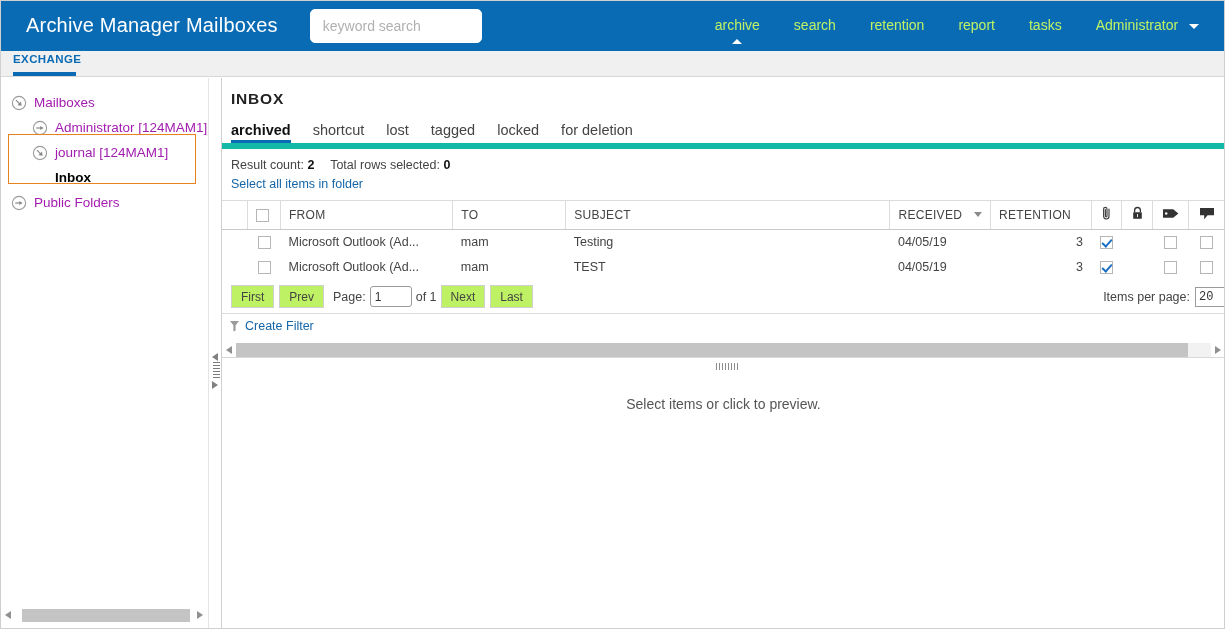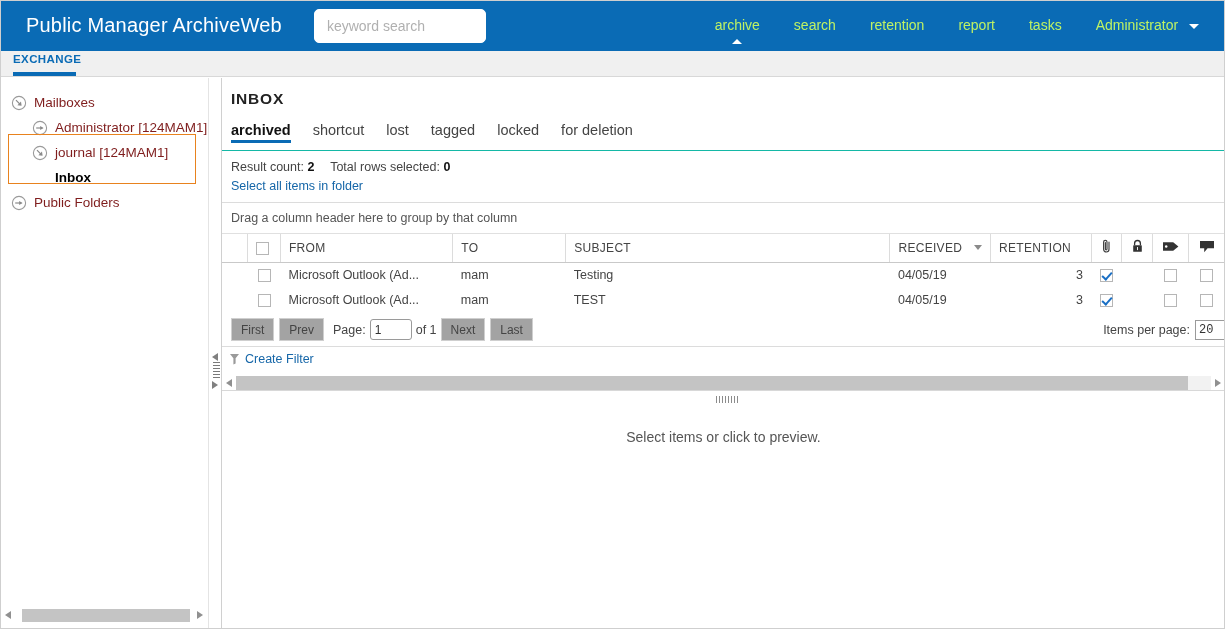--- a/index.html
+++ b/index.html
@@ -66,21 +66,21 @@
   }
 
   
   .sidebar {
     position: absolute; left: 0; top: 78px; width: 208px; height: 551px;
     background: #ffffff; overflow: hidden;
   }
   .tree { padding-top: 12px; }
   .tnode {
     display: flex; align-items: center; height: 25px;
-    font-size: 13.5px; color: #7f1d1d; white-space: nowrap; cursor: pointer;
+    font-size: 13.5px; color: #a21caf; white-space: nowrap; cursor: pointer;
   }
   .tnode.lvl0 { padding-left: 11px; }
   .tnode.lvl1 { padding-left: 32px; }
   .tnode.lvl2 { padding-left: 55px; }
   .tnode.bold { font-weight: bold; color: #000; }
   .tico { width: 16px; height: 16px; margin-right: 7px; flex: none; }
   .tlabel { line-height: 1; }
   .sel-box {
     position: absolute; left: 8px; top: 56px; width: 188px; height: 50px;
     border: 1px solid #e8821e; pointer-events: none;
@@ -137,21 +137,21 @@
     font-size: 14.5px; color: #444; margin-right: 22px; cursor: pointer;
     padding-bottom: 5px; position: relative; white-space: nowrap;
   }
   .ctab.active { font-weight: bold; color: #111; }
   .ctab.active::after {
     content: ""; position: absolute; left: 0; right: 0; bottom: 0;
     height: 3px; background: #0a6bb5;
   }
 
   .count-bar {
-    margin-top: 7px; border-top: 1px solid #14b8a6;
+    margin-top: 0; border-top: 6px solid #14b8a6;
     padding: 9px 0 8px 9px;
   }
   .count-line { font-size: 12.5px; color: #444; }
   .count-line b { color: #111; font-weight: bold; }
   .count-line .sep { display: inline-block; width: 9px; }
   .select-all {
     display: inline-block; margin-top: 5px;
     font-size: 12.5px; color: #1566a8; cursor: pointer;
   }
 
@@ -194,21 +194,21 @@
     border-width: 0 2px 2px 0; transform: rotate(42deg);
   }
 
   
   .pager {
     display: flex; align-items: center; height: 31px;
     padding-left: 9px; margin-top: 2px;
   }
   .pbtn {
     height: 23px; min-width: 38px; padding: 0 9px;
-    border: 1px solid #cfcfcf; background: #a3a3a3;
+    border: 1px solid #cfcfcf; background: #bef264;
     font-size: 12px; color: #444; margin-right: 5px; cursor: pointer;
     font-family: "Liberation Sans", sans-serif;
   }
   .plabel { font-size: 12.5px; color: #444; margin: 0 4px 0 4px; }
   .pinput {
     width: 42px; height: 21px; border: 1px solid #9a9a9a; border-radius: 3px;
     font-size: 12px; padding: 0 4px; color: #333; outline: none;
     font-family: "Liberation Sans", sans-serif;
   }
   .pager-right { margin-left: auto; display: flex; align-items: center; padding-right: 0; }
@@ -248,21 +248,21 @@
     position: absolute; left: 0; top: 0; width: 1225px; height: 629px;
     border: 1px solid #cfcfcf; pointer-events: none;
   }
 </style>
 </head>
 <body>
 
 <div id="app">
 
   <div class="topbar">
-    <div class="brand">Public Manager ArchiveWeb</div>
+    <div class="brand">Archive Manager Mailboxes</div>
 
     <div class="search-wrap">
       <input class="search-input" type="text" placeholder="keyword search" style="">
     </div>
 
     <div class="topnav">
       <div class="navitem active">
         <span>archive</span>
       </div>
       <div class="navitem">
@@ -373,21 +373,20 @@
         <span>Result count:</span>
         <b>2</b>
         <span class="sep"></span>
         <span>Total rows selected:</span>
         <b>0</b>
       </div>
       <span class="select-all">Select all items in folder</span>
     </div>
 
     <div class="grid-wrap">
-      <div class="group-hint">Drag a column header here to group by that column</div>
 
       <table class="grid">
         <colgroup>
           <col style="width:25px">
             <col style="width:32px">
             <col style="width:168px">
           <col style="width:110px">
             <col style="width:316px">
             <col style="width:98px">
           <col style="width:98px">

